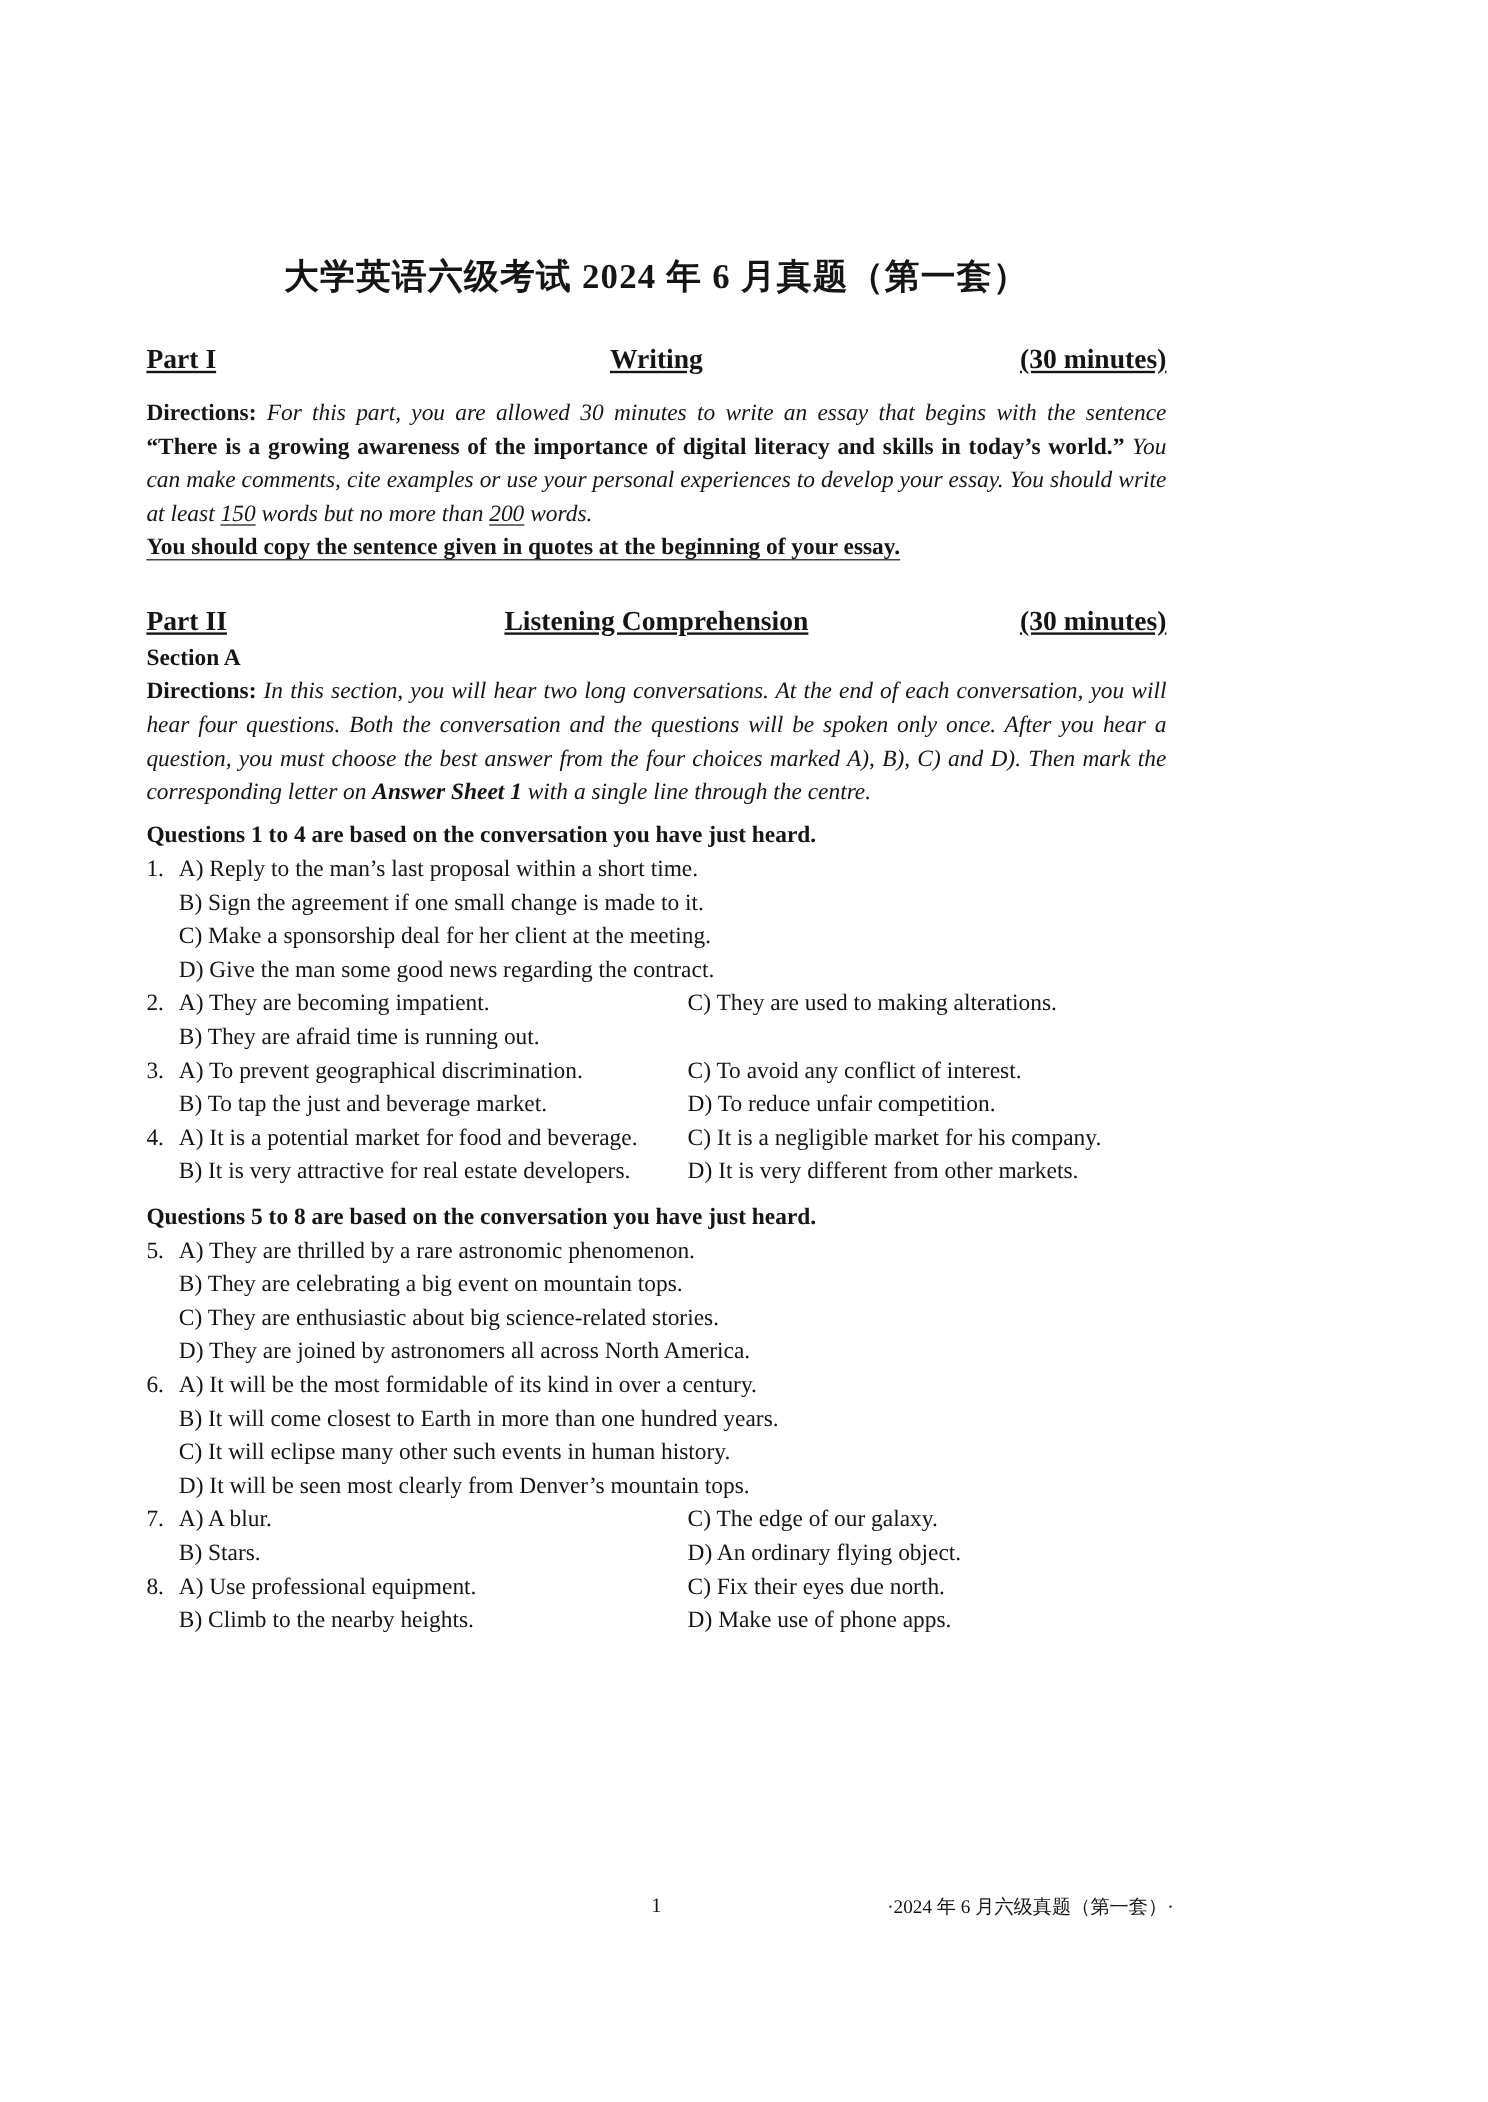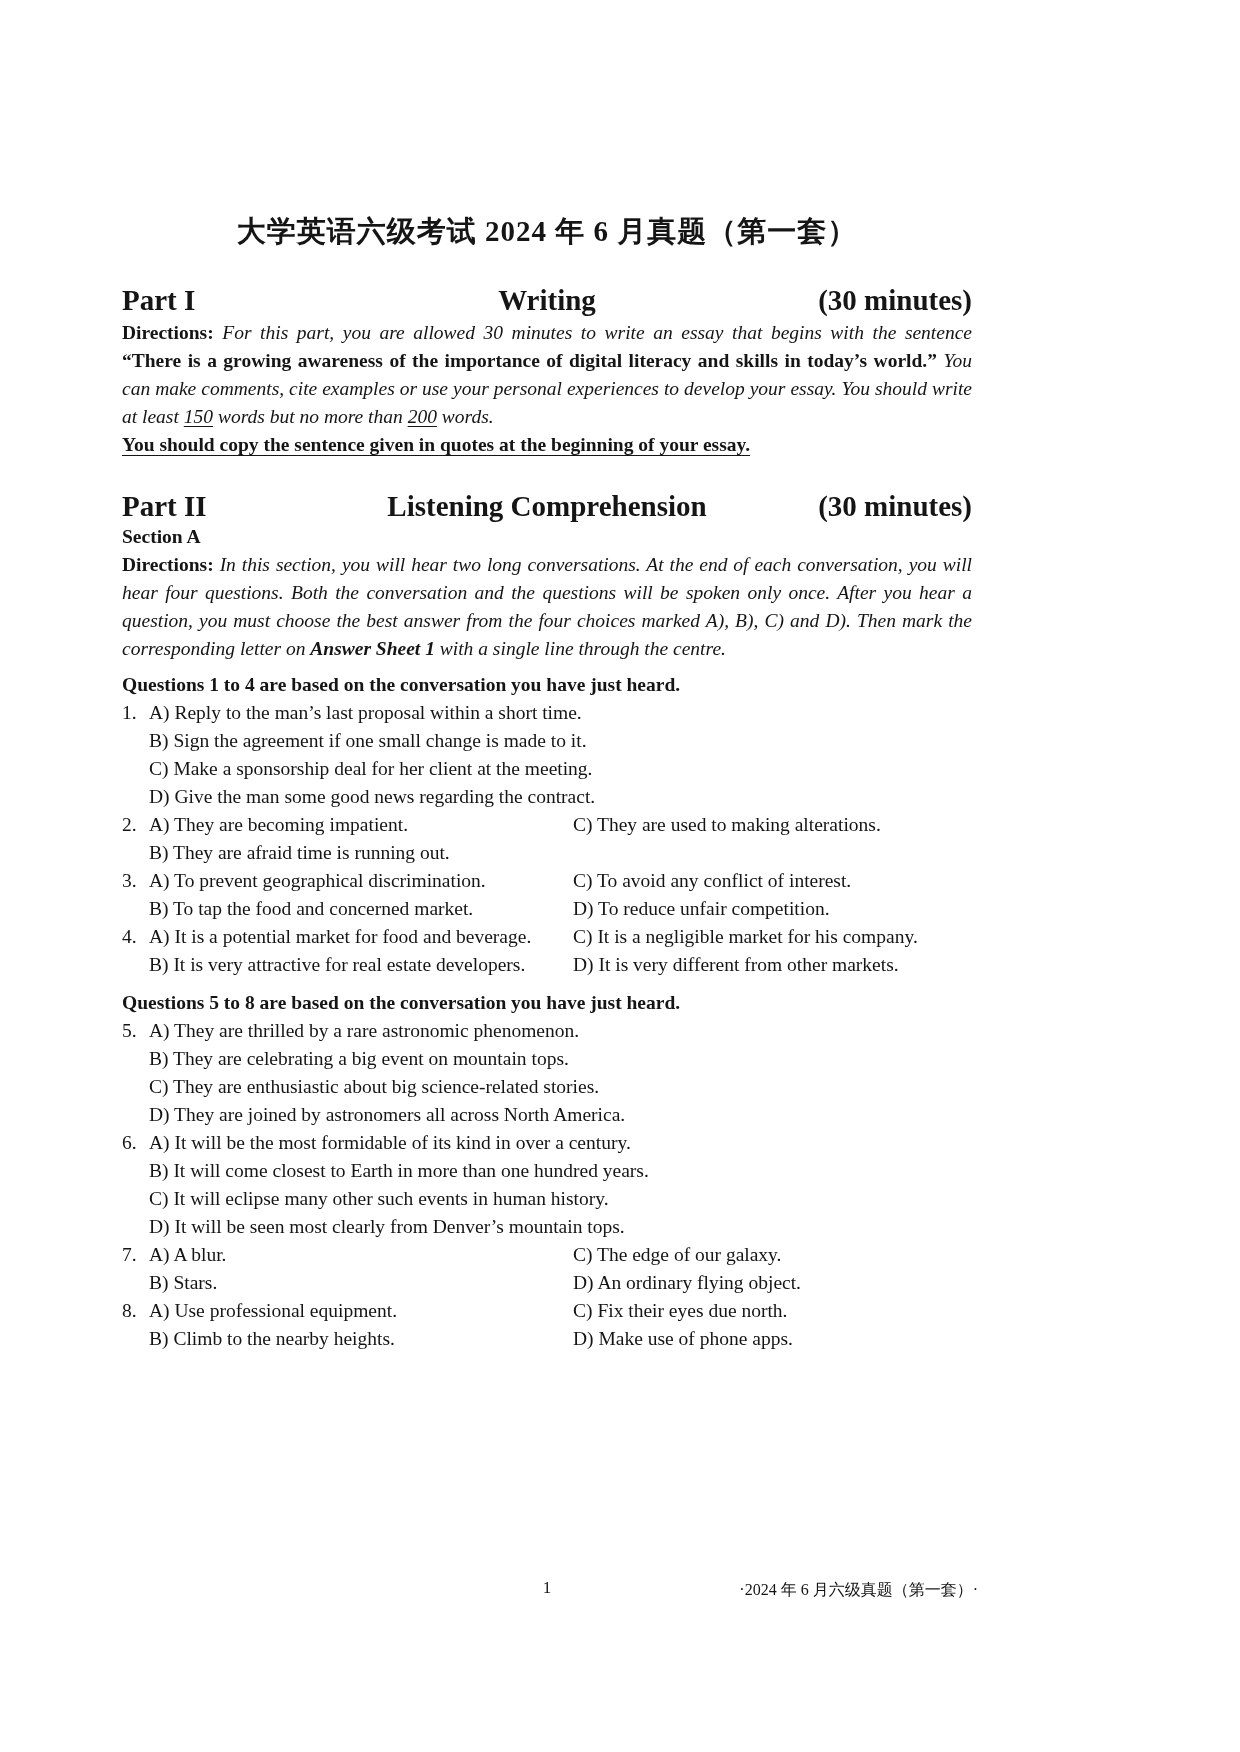--- a/index.html
+++ b/index.html
@@ -15,32 +15,32 @@
   .doc-title {
     margin-top: 198px;
     font-size: 29px; font-weight: bold;
     text-align: center; line-height: 32px;
     letter-spacing: 1px;
     white-space: nowrap;
   }
   .part-row {
     display: grid; grid-template-columns: 1fr auto 1fr;
     align-items: baseline;
-    font-size: 29px; font-weight: bold; line-height: 30px;
+    font-size: 23px; font-weight: bold; line-height: 30px; text-decoration: underline;
   }
   .part-row .part-label { text-align: left; }
   .part-row .part-heading { text-align: center; }
   .part-row .part-duration { text-align: right; }
   .row-part1 { margin-top: 38px; }
   .row-part2 { margin-top: 32px; }
   .directions {
     font-size: 19.5px; line-height: 28px;
     text-align: justify;
   }
-  .p1-directions { margin-top: 4px; }
+  .p1-directions { margin-top: 16px; }
   .p2-directions { margin-top: 0; }
   .b { font-weight: bold; font-style: normal; }
   .i { font-style: italic; }
   .u { text-decoration: underline; text-underline-offset: 3px; }
   .copy-note {
     font-size: 19.5px; line-height: 28px;
     font-weight: bold; text-decoration: underline;
     text-underline-offset: 4px;
   }
   .section-label {
@@ -125,21 +125,21 @@
         <span class="q-num"></span>
         <span class="opt opt-c1">B) They are afraid time is running out.</span>
       </div>
       <div class="q-line">
         <span class="q-num">3.</span>
         <span class="opt opt-c1">A) To prevent geographical discrimination.</span>
         <span class="opt opt-c2">C) To avoid any conflict of interest.</span>
       </div>
       <div class="q-line">
         <span class="q-num"></span>
-        <span class="opt opt-c1">B) To tap the food and concerned market.</span>
+        <span class="opt opt-c1">B) To tap the just and beverage market.</span>
         <span class="opt opt-c2">D) To reduce unfair competition.</span>
       </div>
       <div class="q-line">
         <span class="q-num">4.</span>
         <span class="opt opt-c1">A) It is a potential market for food and beverage.</span>
         <span class="opt opt-c2">C) It is a negligible market for his company.</span>
       </div>
       <div class="q-line">
         <span class="q-num"></span>
         <span class="opt opt-c1">B) It is very attractive for real estate developers.</span>

